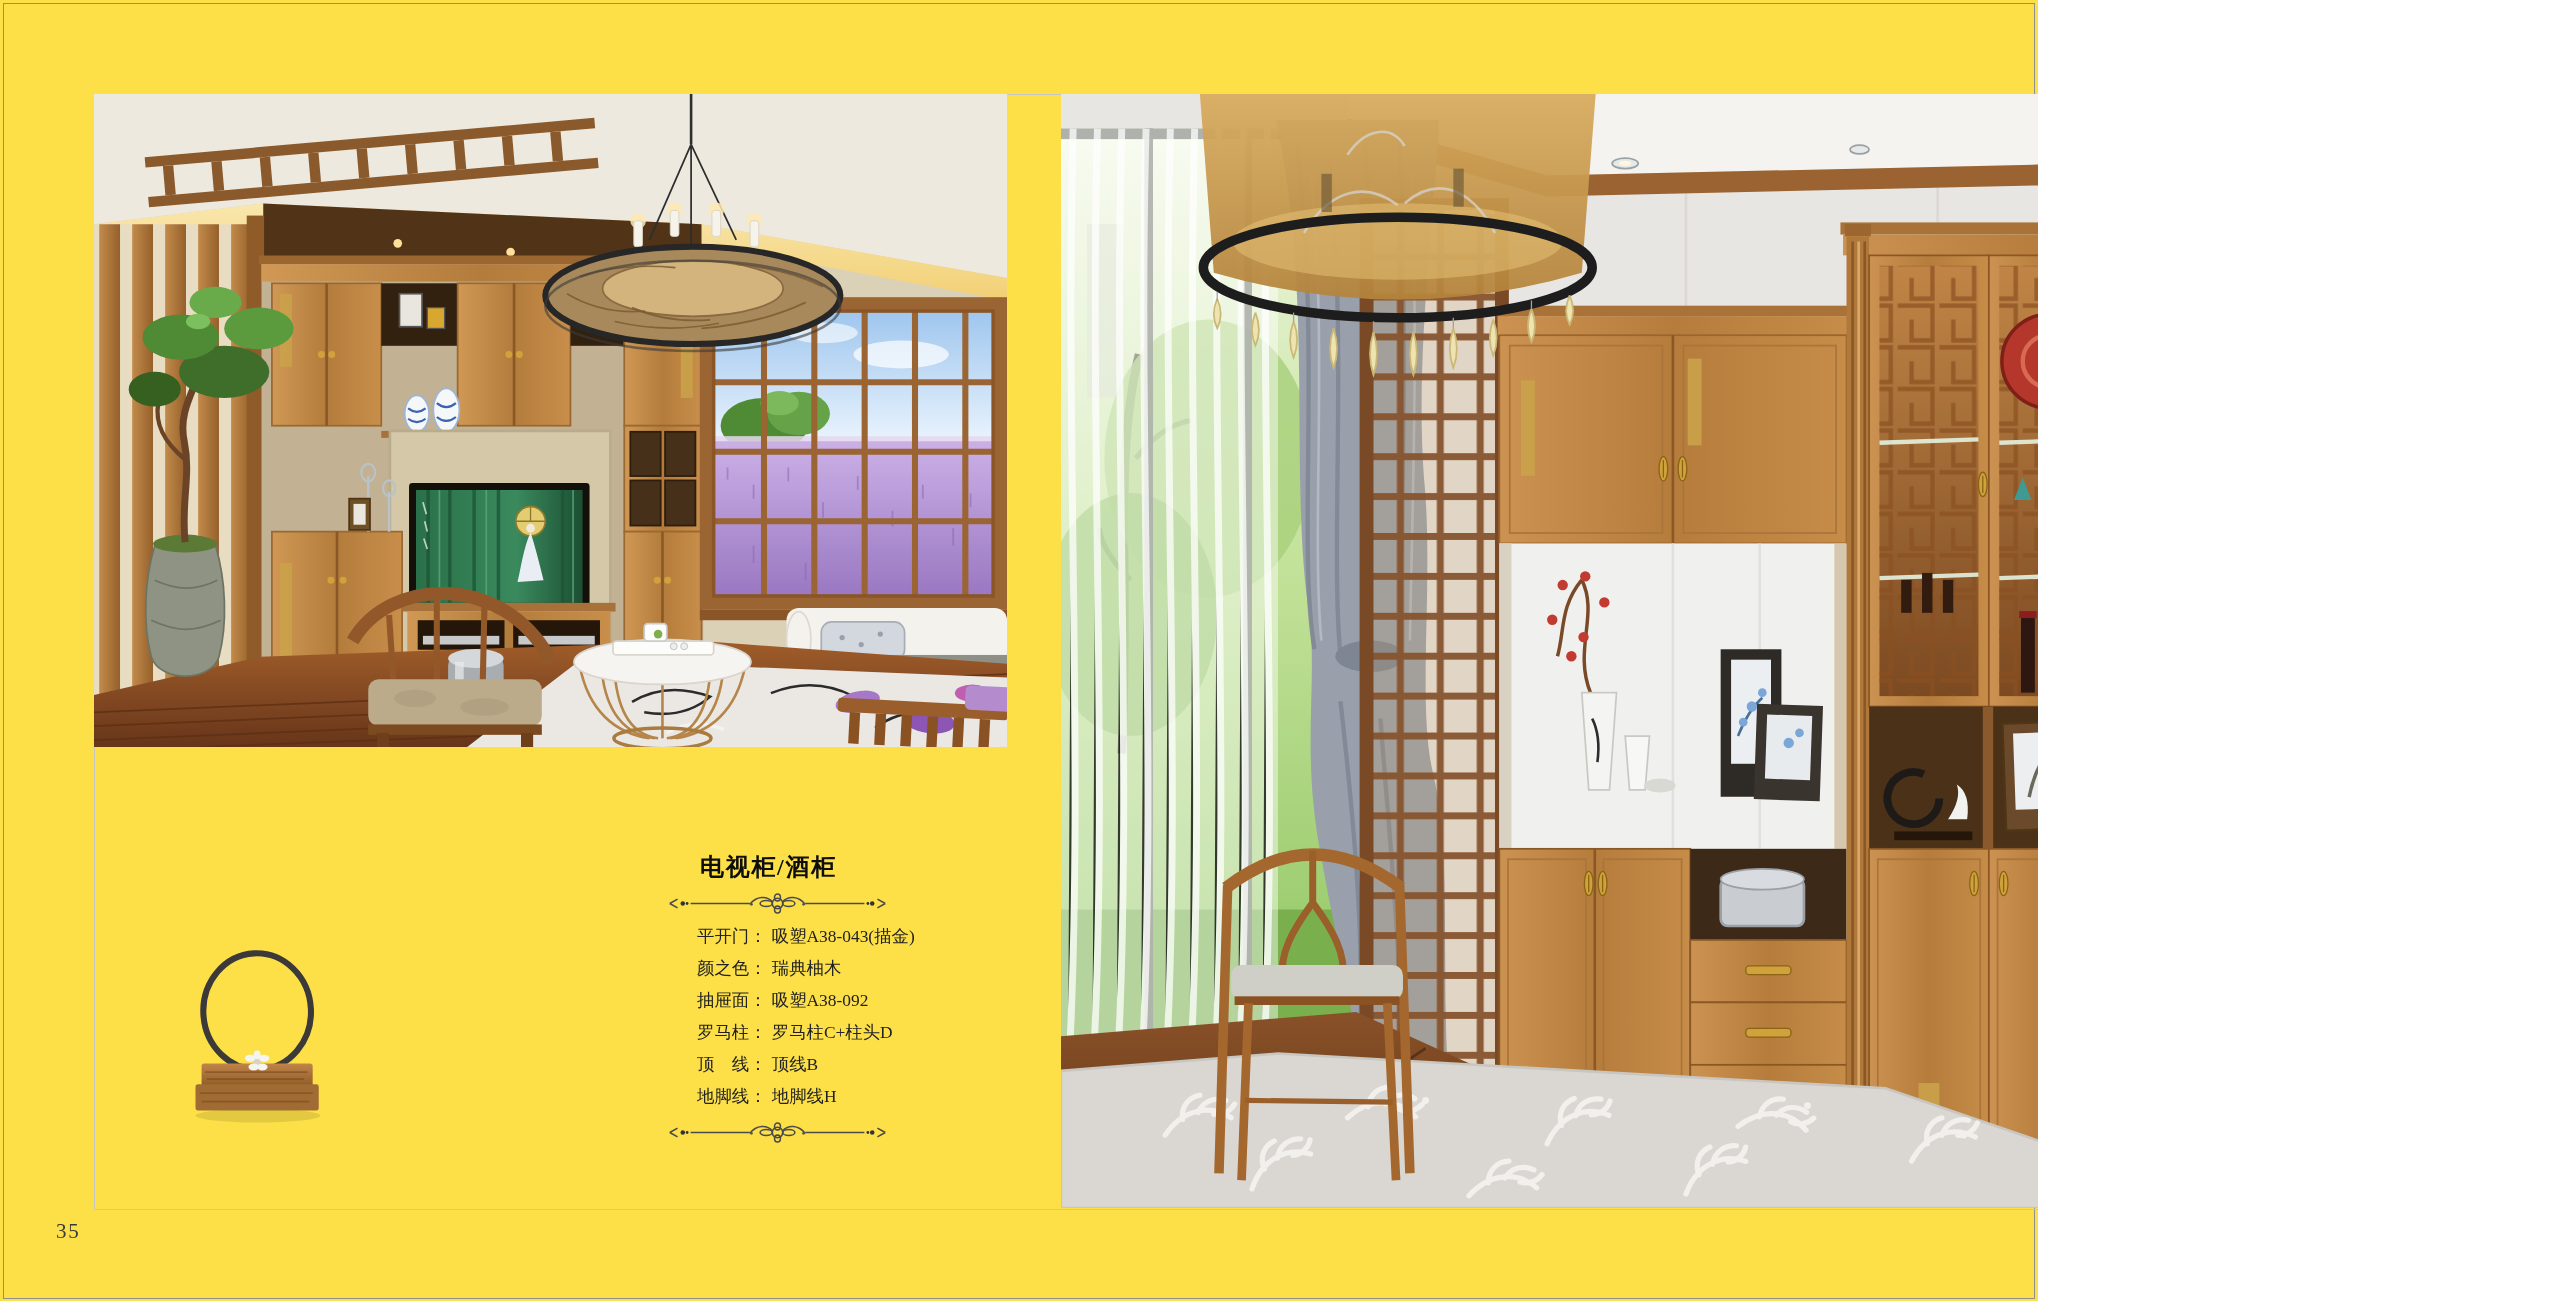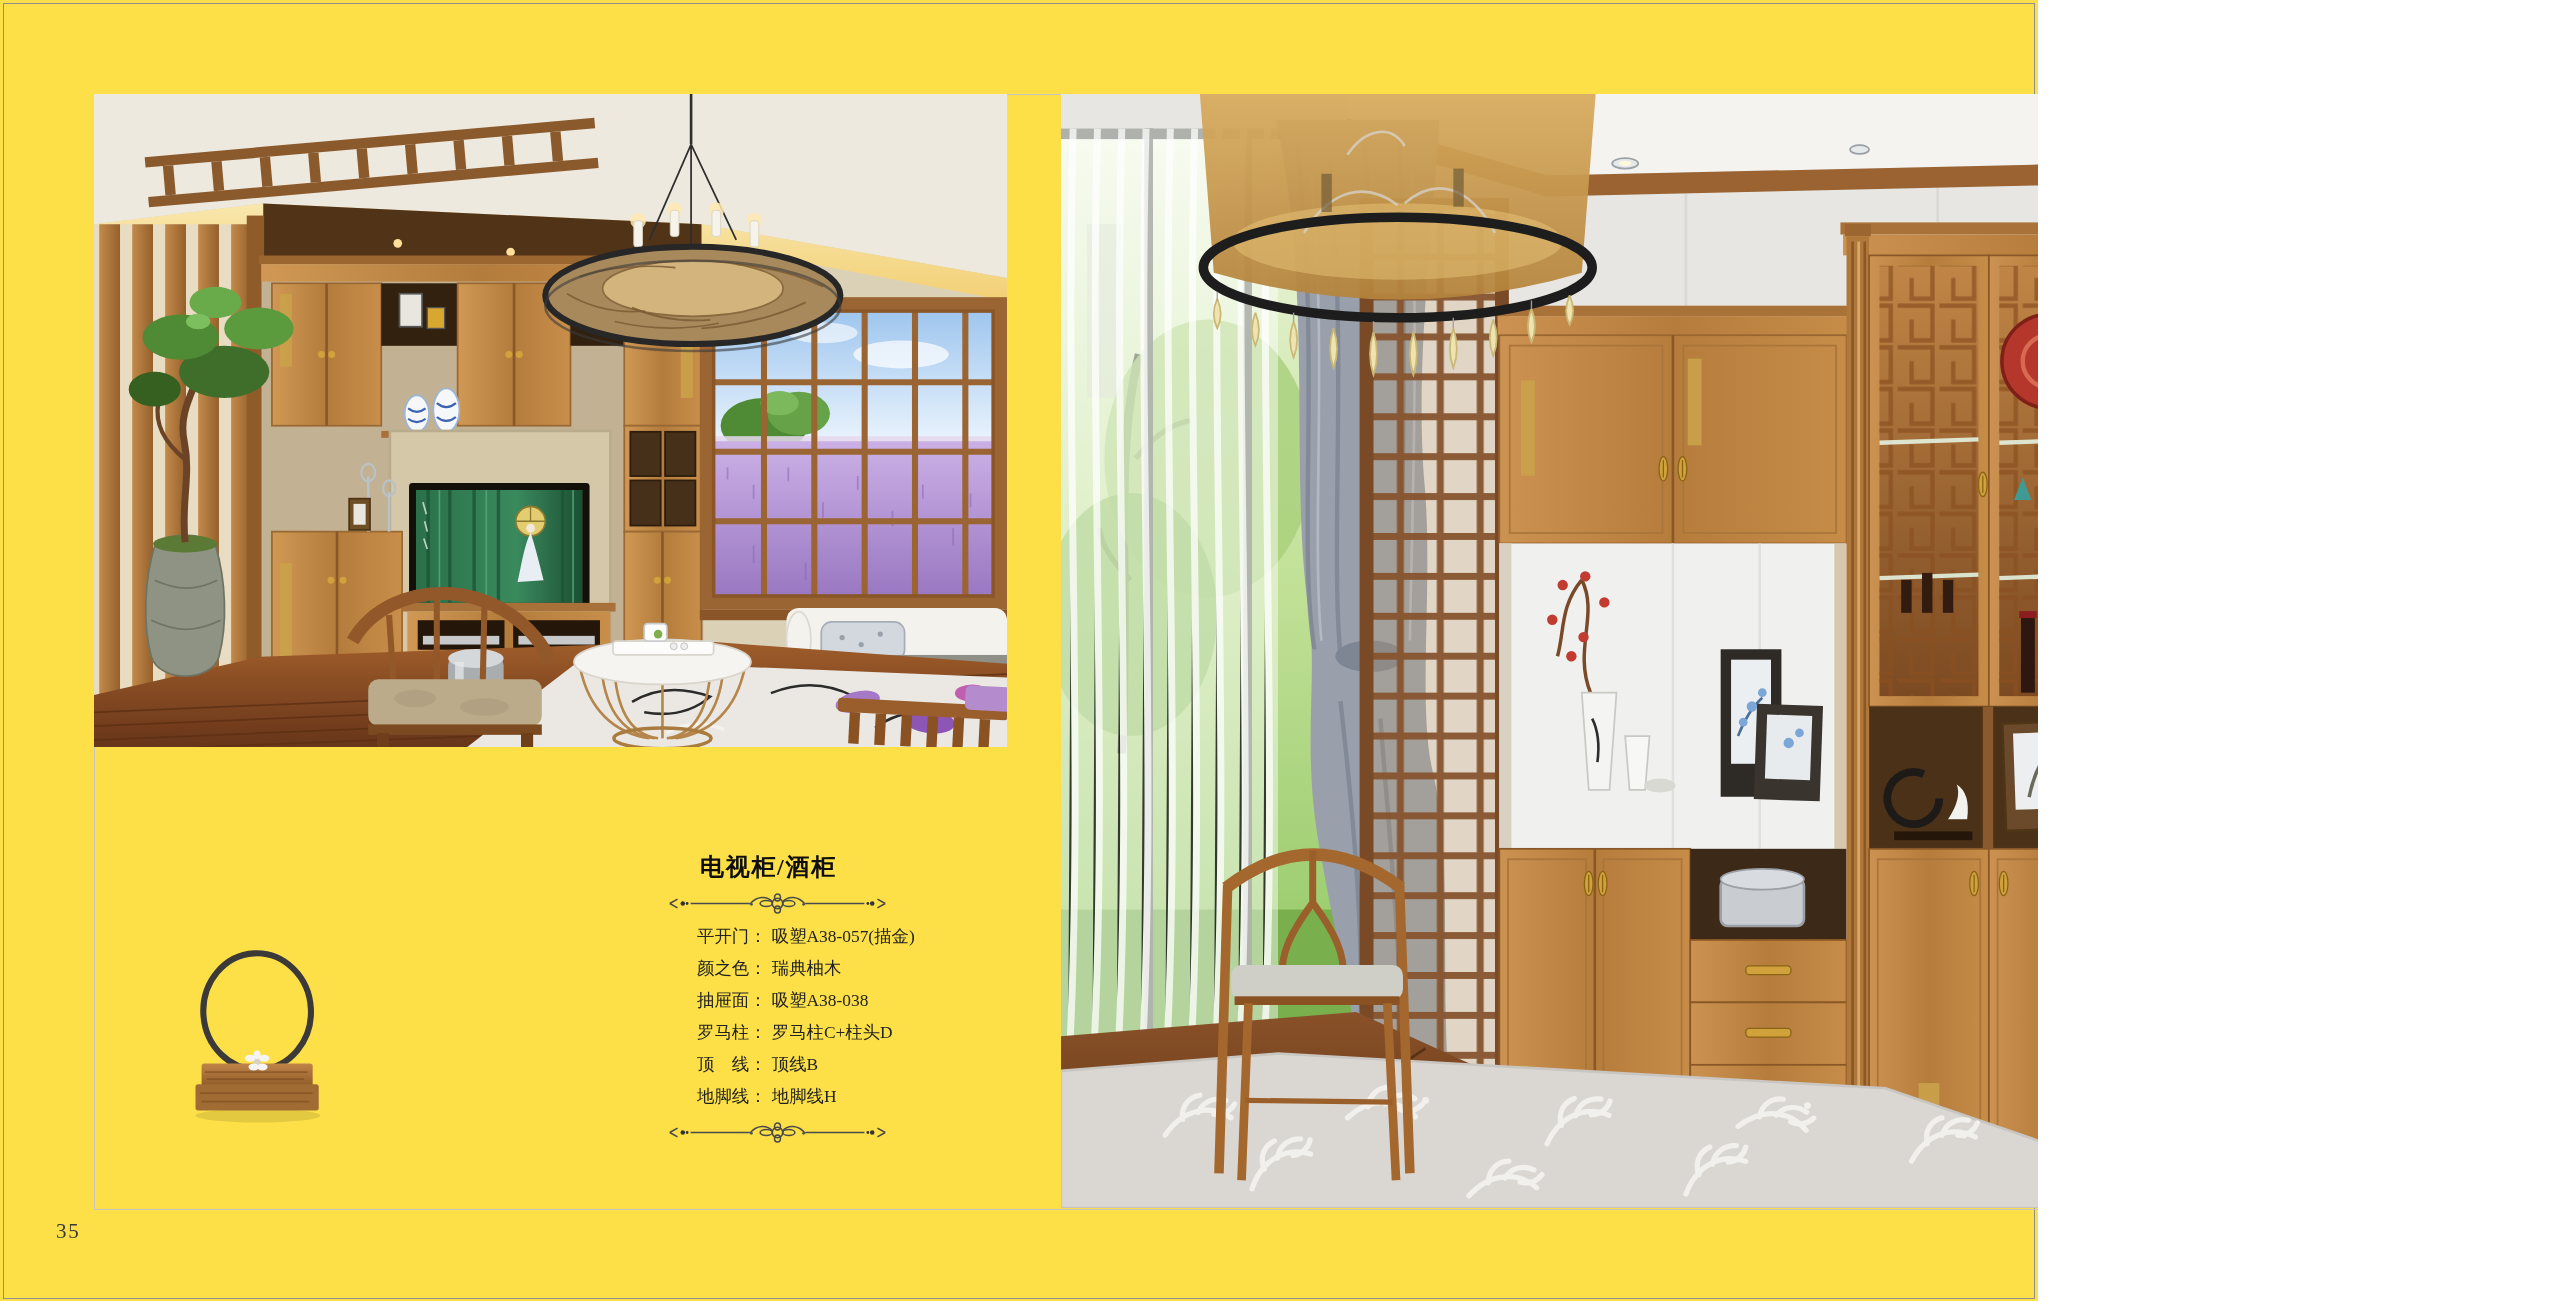--- a/index.html
+++ b/index.html
@@ -804,23 +804,23 @@
       </g>
       <circle cx="17" cy="12" r="2.6" fill="#333"></circle>
         <circle cx="22" cy="12" r="1.6" fill="#333"></circle>
       <circle cx="235" cy="12" r="2.6" fill="#333"></circle>
         <circle cx="230" cy="12" r="1.6" fill="#333"></circle>
       <circle cx="96" cy="13" r="1.6" fill="#555"></circle>
         <circle cx="156" cy="13" r="1.6" fill="#555"></circle>
     </svg>
 
     <ul class="specs">
-      <li><span>平开门：</span><span class="spec-value">吸塑A38-057(描金)</span></li>
+      <li><span>平开门：</span><span class="spec-value">吸塑A38-043(描金)</span></li>
       <li><span>颜之色：</span><span class="spec-value">瑞典柚木</span></li>
-      <li><span>抽屉面：</span><span class="spec-value">吸塑A38-038</span></li>
+      <li><span>抽屉面：</span><span class="spec-value">吸塑A38-092</span></li>
       <li><span>罗马柱：</span><span class="spec-value">罗马柱C+柱头D</span></li>
       <li><span>顶　线：</span><span class="spec-value">顶线B</span></li>
       <li><span>地脚线：</span><span class="spec-value">地脚线H</span></li>
     </ul>
 
     <svg class="divider" width="219" height="21" viewBox="0 0 252 24">
       <g stroke="#4a4a4a" stroke-width="1.8" fill="none">
         <path d="M2,12 L11,7 M2,12 L11,17"></path>
         <line x1="26" y1="12" x2="94" y2="12"></line>
         <path d="M94,13 C102,3 114,3 120,10"></path>

